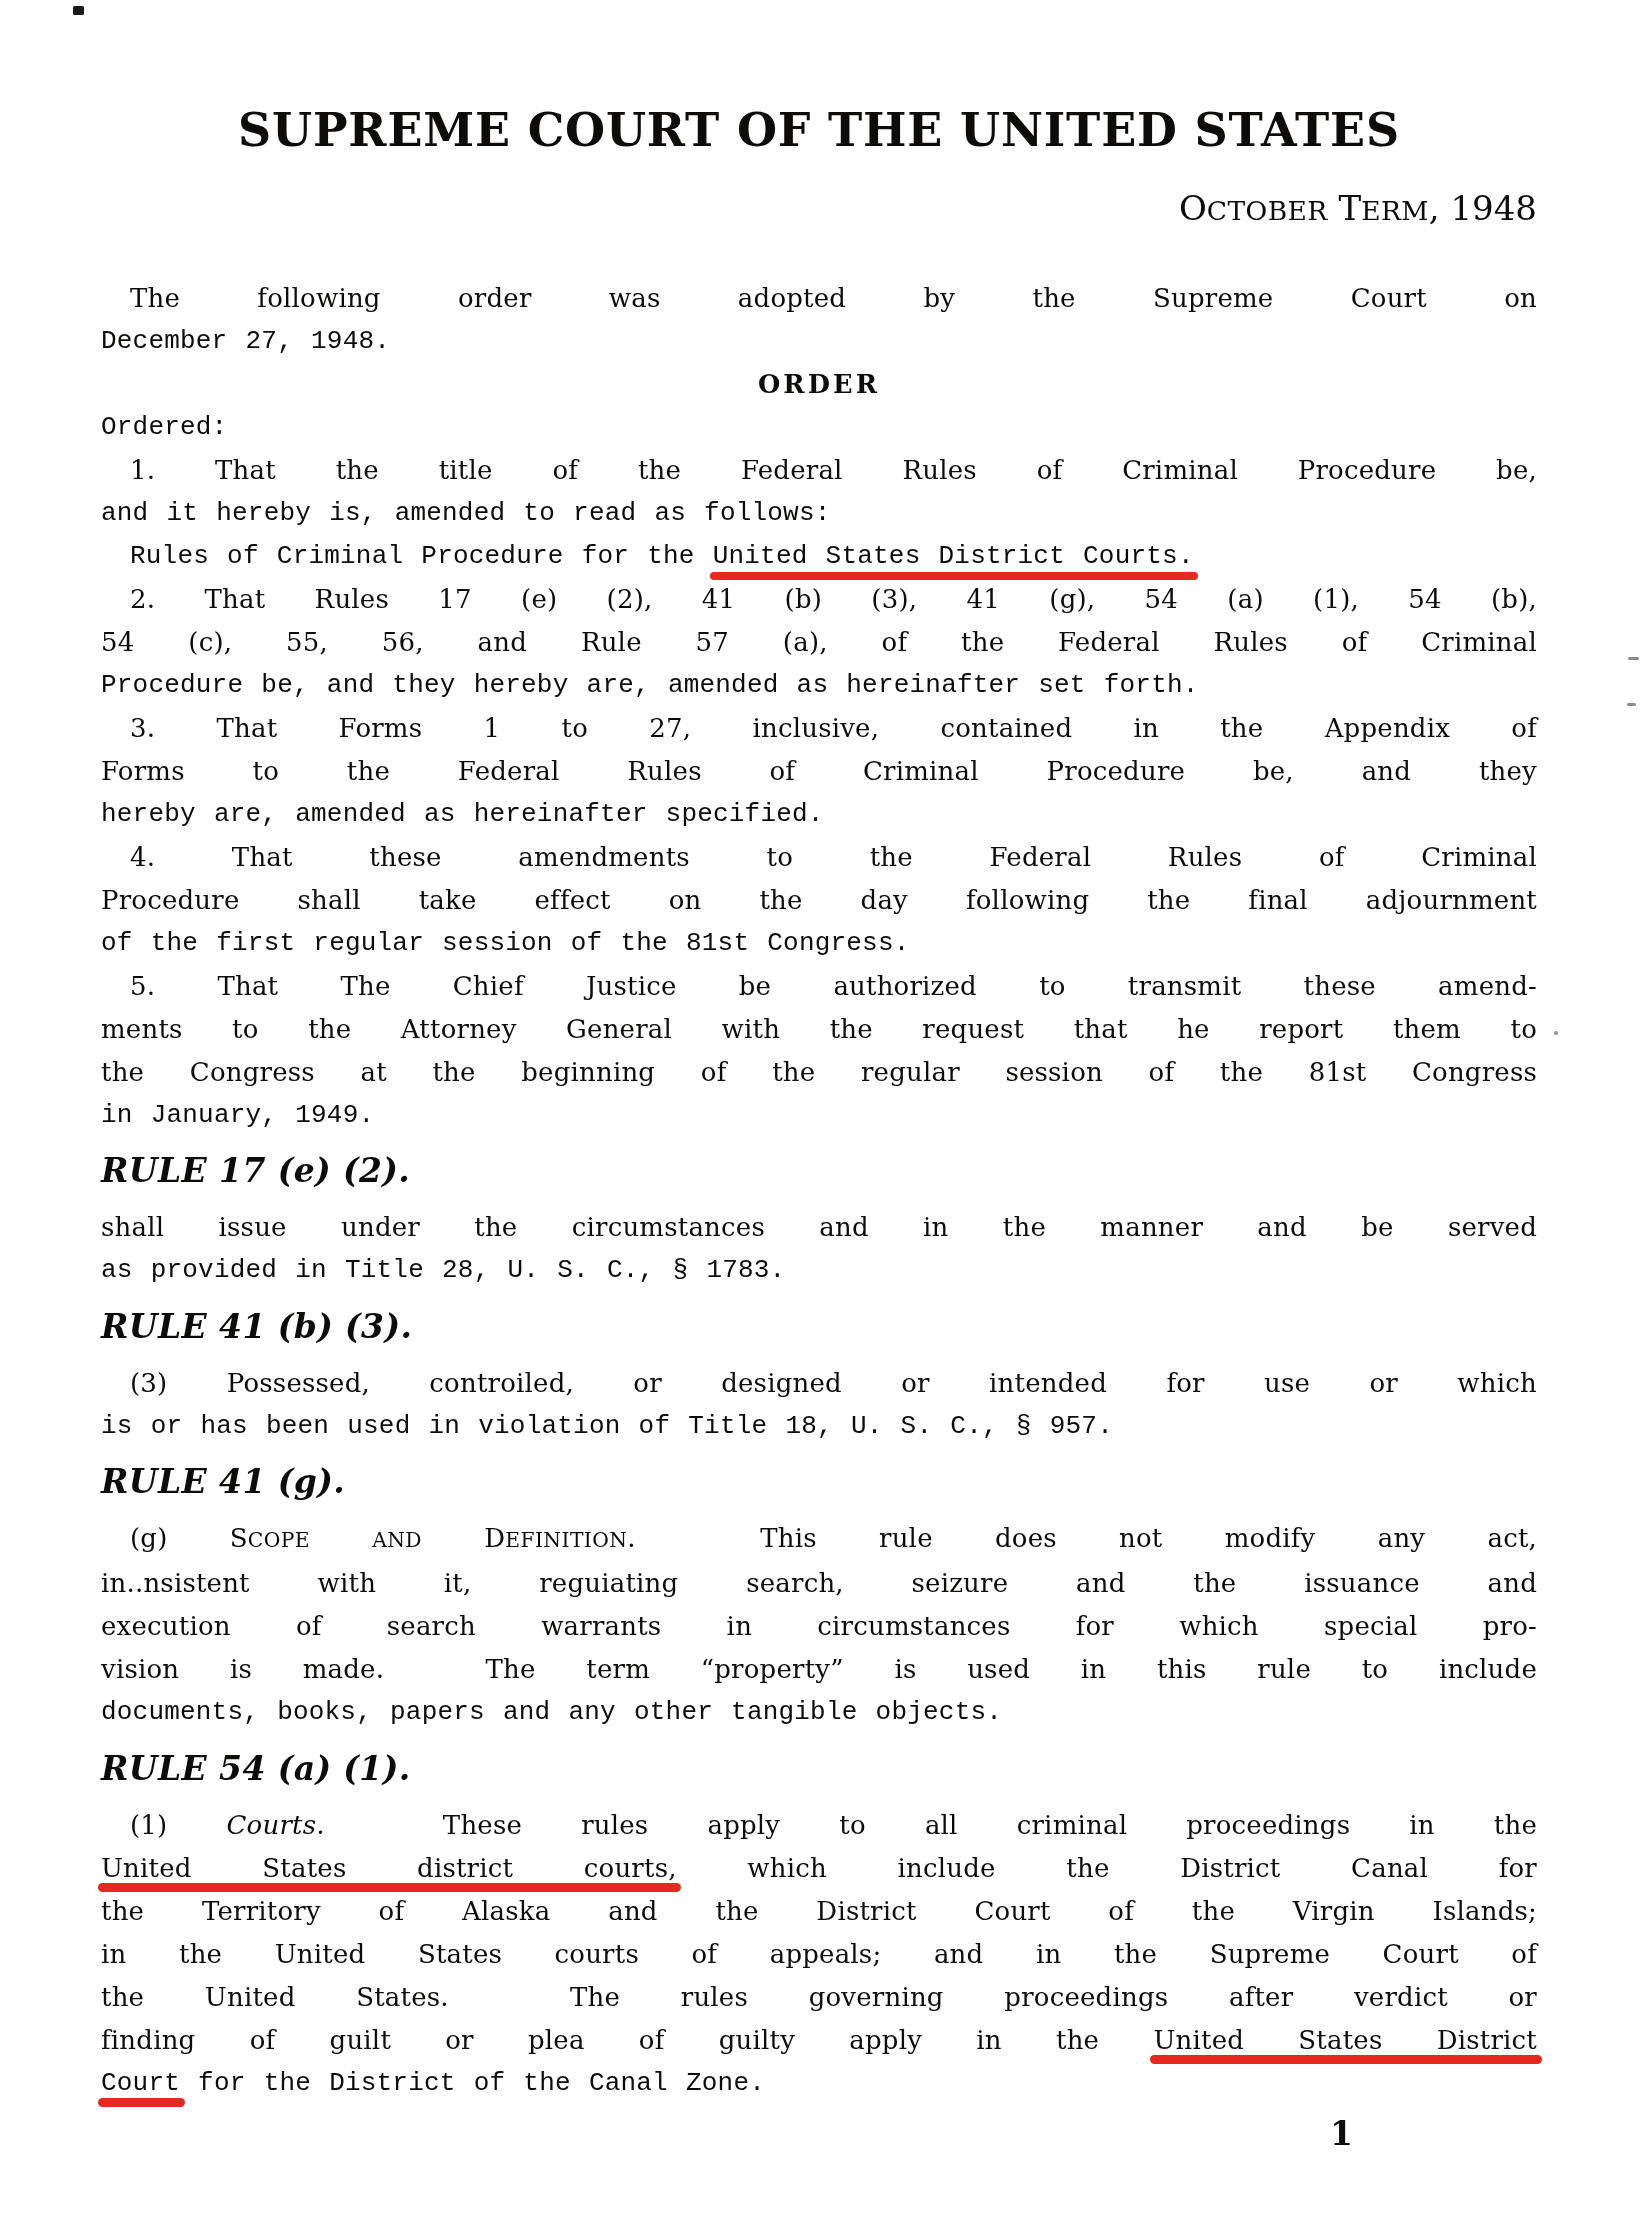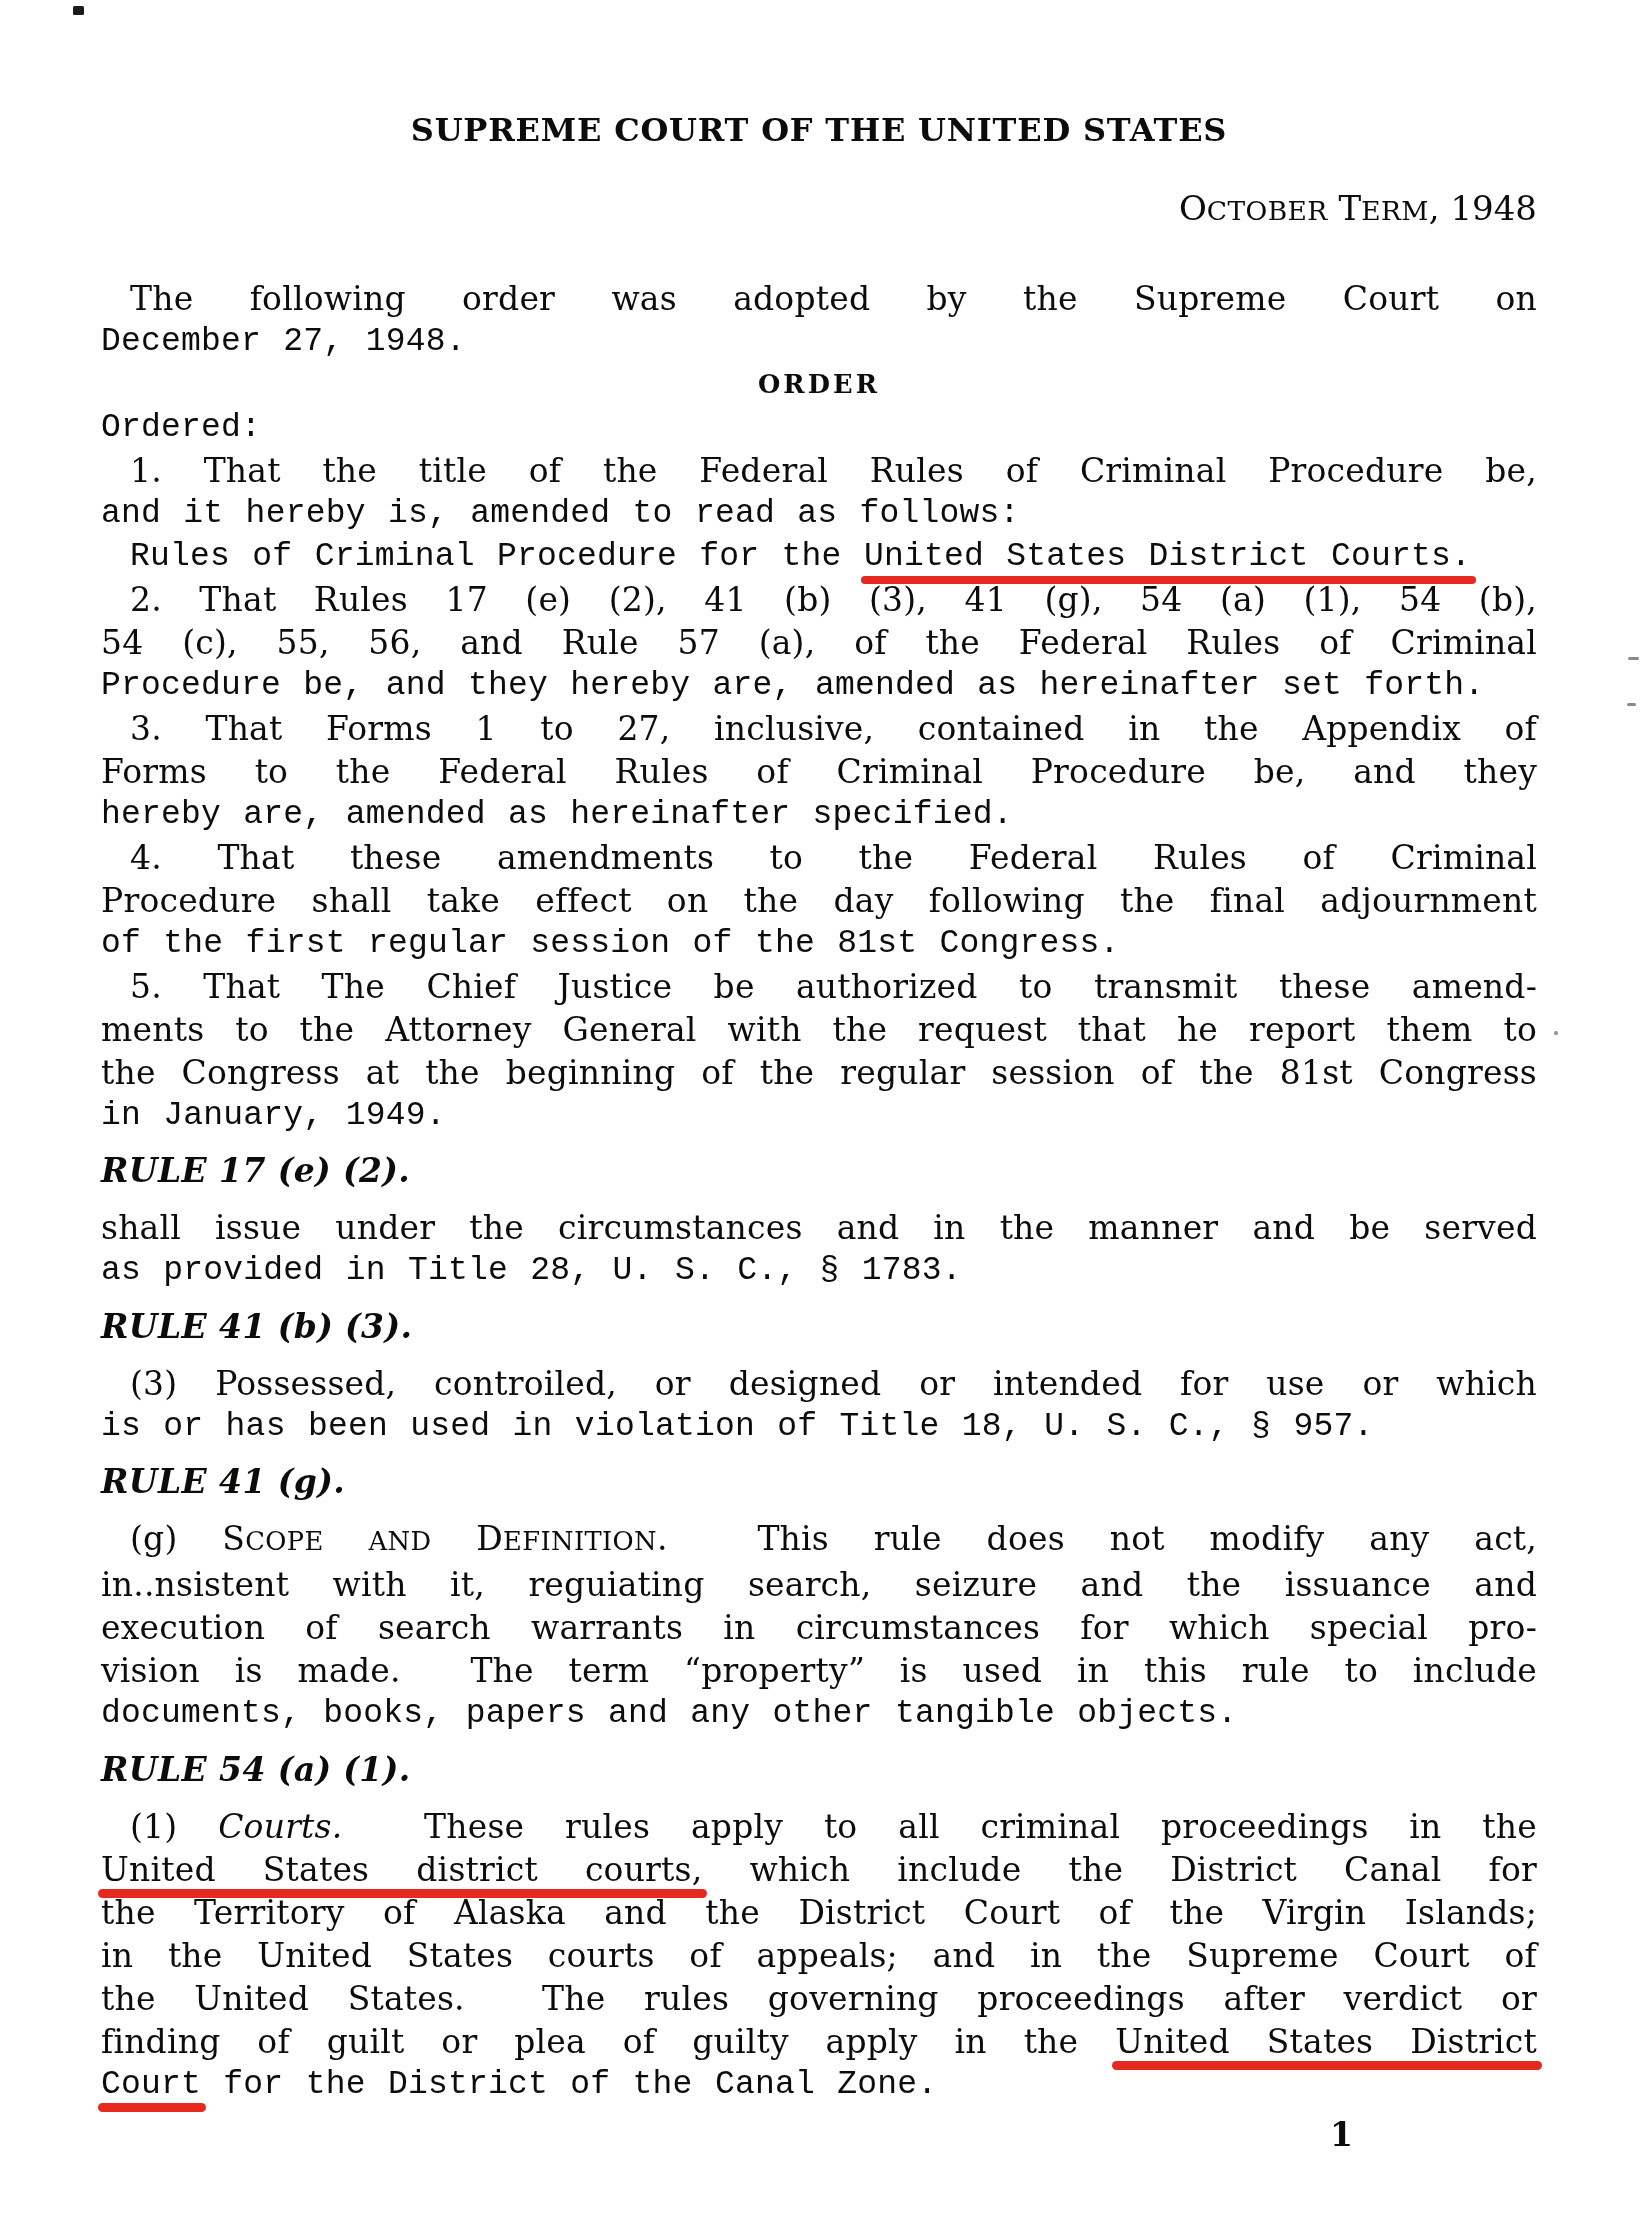--- a/index.html
+++ b/index.html
@@ -8,21 +8,21 @@
     width: 1645px;
     height: 2239px;
     background: var(--paper, #ffffff);
     color: var(--ink, #0d0c0a);
     font-family: "DejaVu Serif", "Liberation Serif", serif;
     box-sizing: border-box;
     padding: 108px 108px 0 101px;
     overflow: hidden;
   }
   .title {
-    font-size: 32px;
+    font-size: 46px;
     line-height: 45px;
     font-weight: bold;
     text-align: center;
     letter-spacing: 0.8px;
     margin: 0 0 37px 0;
   }
   .term {
     font-size: 34px;
     line-height: 37px;
     text-align: right;
@@ -30,21 +30,21 @@
   }
   .center-h {
     font-size: 25.6px;
     line-height: 43px;
     font-weight: bold;
     text-align: center;
     letter-spacing: 3.1px;
   }
   .para { margin: 0; }
   .line {
-    font-size: 33px;
+    font-size: 26px;
     line-height: 43px;
     text-align: justify;
     text-align-last: justify;
     word-spacing: 2.3px;
     letter-spacing: 0.2px;
   }
   .line.last { text-align-last: left; font-family: Liberation Mono, monospace; }
   .line.ind { padding-left: 29px; }
   .rule-h {
     font-size: 33px;

